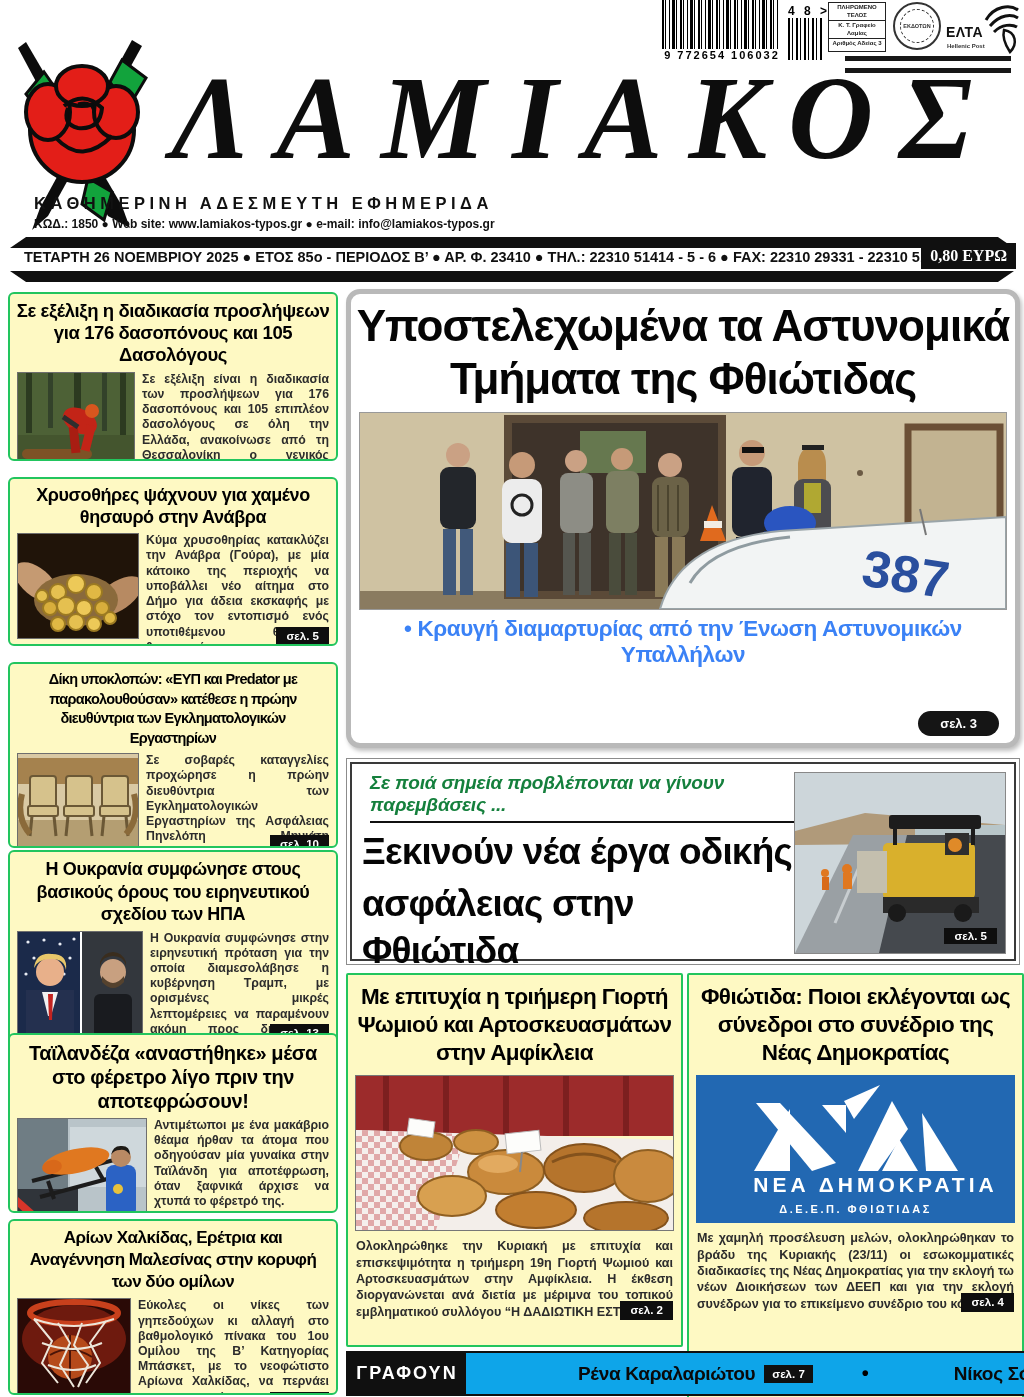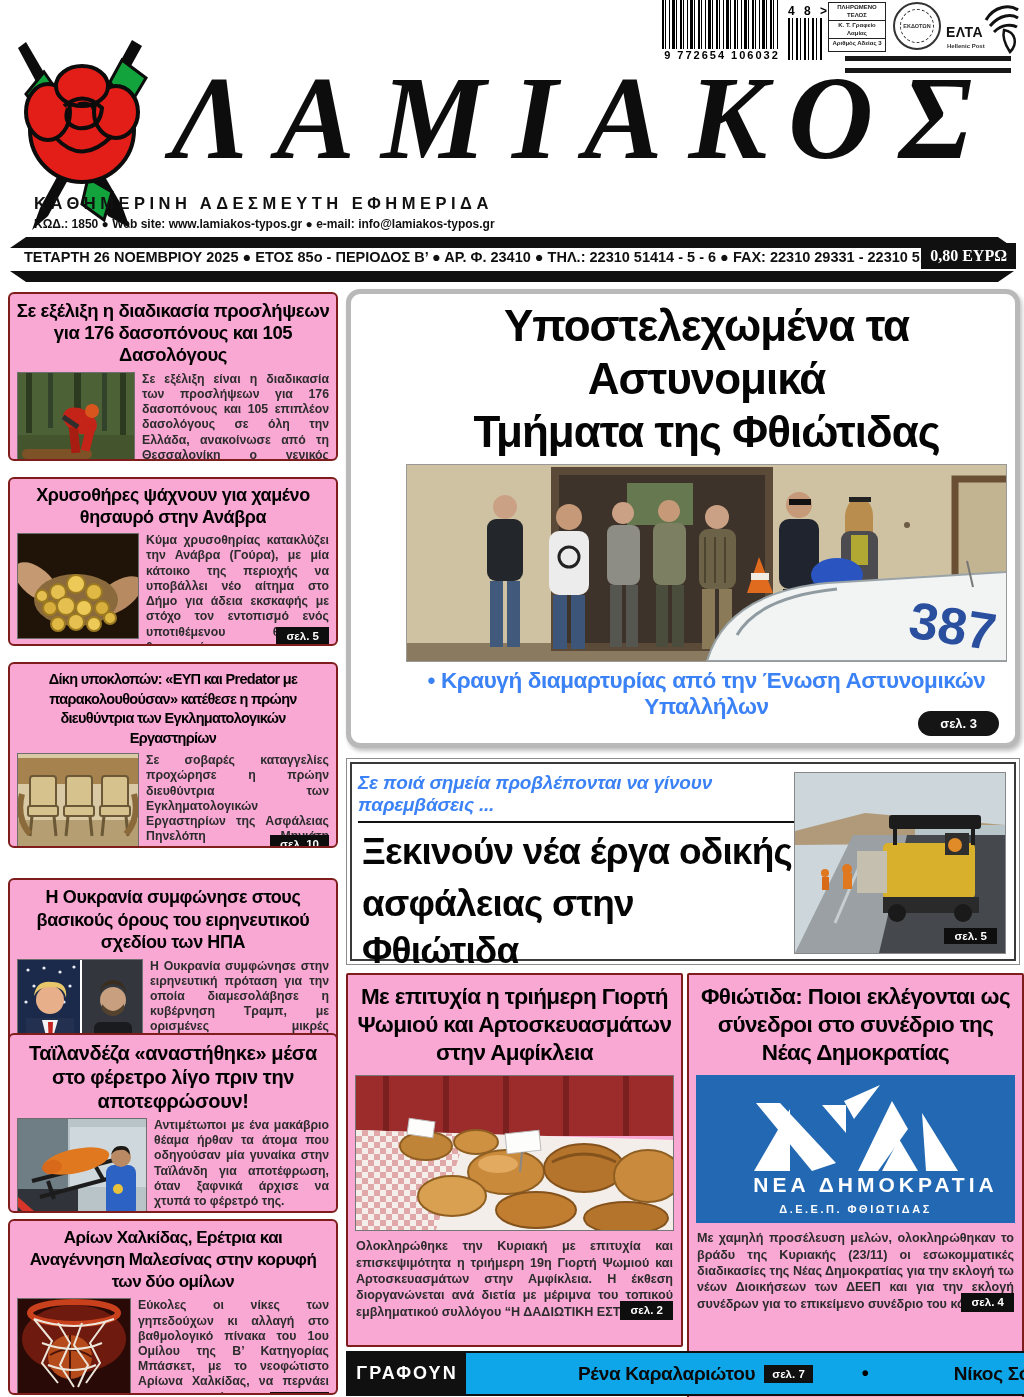--- a/index.html
+++ b/index.html
@@ -40,39 +40,39 @@
   .hbar2 { left:845px; top:68px; width:166px; height:5px; background:#171717; }
 
   .datebar-top { left:10px; right:10px; top:237px; height:11px; background:#101010;
       clip-path:polygon(0 100%,1.6% 0,98.4% 0,100% 100%); }
   .datebar-bot { left:10px; right:10px; top:271px; height:11px; background:#101010;
       clip-path:polygon(0 0,100% 0,98.4% 100%,1.6% 100%); }
   .dateline { left:24px; top:249px; width:880px; font-size:14.5px; font-weight:bold; color:#101010; white-space:nowrap; }
   .price { right:8px; top:243px; background:#101010; color:#fff; font-family:"Liberation Serif",serif; font-weight:bold; font-size:16px; padding:4px 9px; }
 
   
-  .box { position:absolute; border:2px solid #7f1d1d; border-radius:6px; background:#f9a8d4; overflow:hidden; }
+  .box { position:absolute; border:2px solid #22c55e; border-radius:6px; background:#fef9c3; overflow:hidden; }
   .t { font-weight:bold; text-align:center; color:#000; letter-spacing:-0.4px; padding:6px 6px 3px; }
   .row { display:flex; gap:7px; padding:2px 7px 0; }
   .ph { border:1px solid #6e6e6e; flex:none; overflow:hidden; background:#ddd; }
   .ph svg { display:block; }
   .bd { font-size:12.3px; line-height:1.24; text-align:justify; color:#2c2c2c; font-weight:bold; position:relative; flex:1; }
   .pg { position:absolute; right:0; bottom:0; background:#0e0e0e; color:#fff; font-size:11.5px; font-weight:bold; padding:2px 10px; white-space:nowrap; }
 
   
-  .mainbox { left:346px; top:289px; width:674px; height:459px; border:5px solid #b9b9b9; border-radius:14px; background:#fff; overflow:hidden; box-shadow:2px 3px 4px rgba(0,0,0,0.25);padding-left:47px; }
+  .mainbox { left:346px; top:289px; width:674px; height:459px; border:5px solid #b9b9b9; border-radius:14px; background:#fff; overflow:hidden; box-shadow:2px 3px 4px rgba(0,0,0,0.25); }
   .main-title { font-size:44px; line-height:1.2; font-weight:bold; letter-spacing:-1px; text-align:center; color:#050505; padding-top:6px; }
   .main-photo { margin:6px 8px 0; height:198px; border:1px solid #999; overflow:hidden; }
   .main-bullet { text-align:center; font-size:22.5px; font-weight:bold; color:#3b82f6; margin-top:6px; letter-spacing:-0.4px; }
   .main-pill { position:absolute; right:16px; bottom:7px; background:#151515; color:#fff; border-radius:16px; padding:5px 22px; font-size:13px; font-weight:bold; }
 
   
   .roadbox { left:346px; top:758px; width:674px; height:207px; border:1px solid #8c8c8c; background:#fff; }
   .road-inner { position:absolute; inset:3px; border:2px solid #3a3a3a; }
-  .road-kicker { display:inline-block; margin:8px 0 0 6px; font-style:italic; font-weight:bold; font-size:19px; color:#3b82f6; border-bottom:2.5px solid #101010; padding-bottom:5px; letter-spacing:-0.2px; }
+  .road-kicker { display:inline-block; margin:8px 0 0 18px; font-style:italic; font-weight:bold; font-size:19px; color:#15803d; border-bottom:2.5px solid #101010; padding-bottom:5px; letter-spacing:-0.2px; }
   .road-title { margin-left:10px; font-size:37px; line-height:1.25; font-weight:bold; letter-spacing:-0.8px; color:#050505; margin-top:6px; }
   .road-photo { position:absolute; right:8px; top:8px; width:212px; height:182px; border:1px solid #888; overflow:hidden; }
   .road-pg { position:absolute; right:8px; bottom:9px; background:#0e0e0e; color:#fff; font-size:11.5px; font-weight:bold; padding:2px 10px; }
 
   
   .t2 { font-weight:bold; text-align:center; color:#000; font-size:22.5px; line-height:1.25; letter-spacing:-0.6px; padding:8px 6px 6px; }
   .bphoto { margin:2px 7px 0; height:156px; border:1px solid #777; overflow:hidden; }
   .bbody { position:relative; margin:7px 8px 0; font-size:12.6px; line-height:1.3; font-weight:bold; color:#2c2c2c; text-align:justify; }
   .ndlogo { position:relative; margin:2px 7px 0; height:148px; background:#2268b2; overflow:hidden; }
   .ndlogo .nm { position:absolute; left:0; right:4px; bottom:26px; text-align:center; color:#fff; font-weight:bold; font-size:21px; letter-spacing:4px;padding-left:44px; }
@@ -227,21 +227,21 @@
           <path d="M116,40 q6,24 -8,40" fill="none" stroke="#8a6a3a" stroke-width="6"></path>
         </svg>
       </div>
       <div class="bd" style="height:100px;">
         <span>Σε σοβαρές καταγγελίες προχώρησε η πρώην διευθύντρια των Εγκληματολογικών Εργαστηρίων της Ασφάλειας Πηνελόπη Μηνιάτη καταθέτοντας στη δίκη για τις υποκλοπές.</span>
         <span class="pg">σελ.  10</span>
       </div>
     </div>
   </div>
 
-  <div class="box" style="left:8px;top:878px;width:330px;height:231px;">
+  <div class="box" style="left:8px;top:850px;width:330px;height:231px;">
     <div class="t" style="font-size:18px;line-height:1.25;">Η Ουκρανία συμφώνησε στους βασικούς όρους του ειρηνευτικού σχεδίου των ΗΠΑ</div>
     <div class="row">
       <div class="ph" style="width:126px;height:108px;">
         <svg width="124" height="106" viewBox="0 0 124 106" preserveAspectRatio="none">
           <rect width="64" height="106" fill="#1b2a4a"></rect>
           <g fill="#e8ecf4">
               <circle cx="10" cy="10" r="1.6"></circle>
               <circle cx="26" cy="8" r="1.6"></circle>
               <circle cx="42" cy="12" r="1.6"></circle>
               <circle cx="56" cy="7" r="1.6"></circle>

